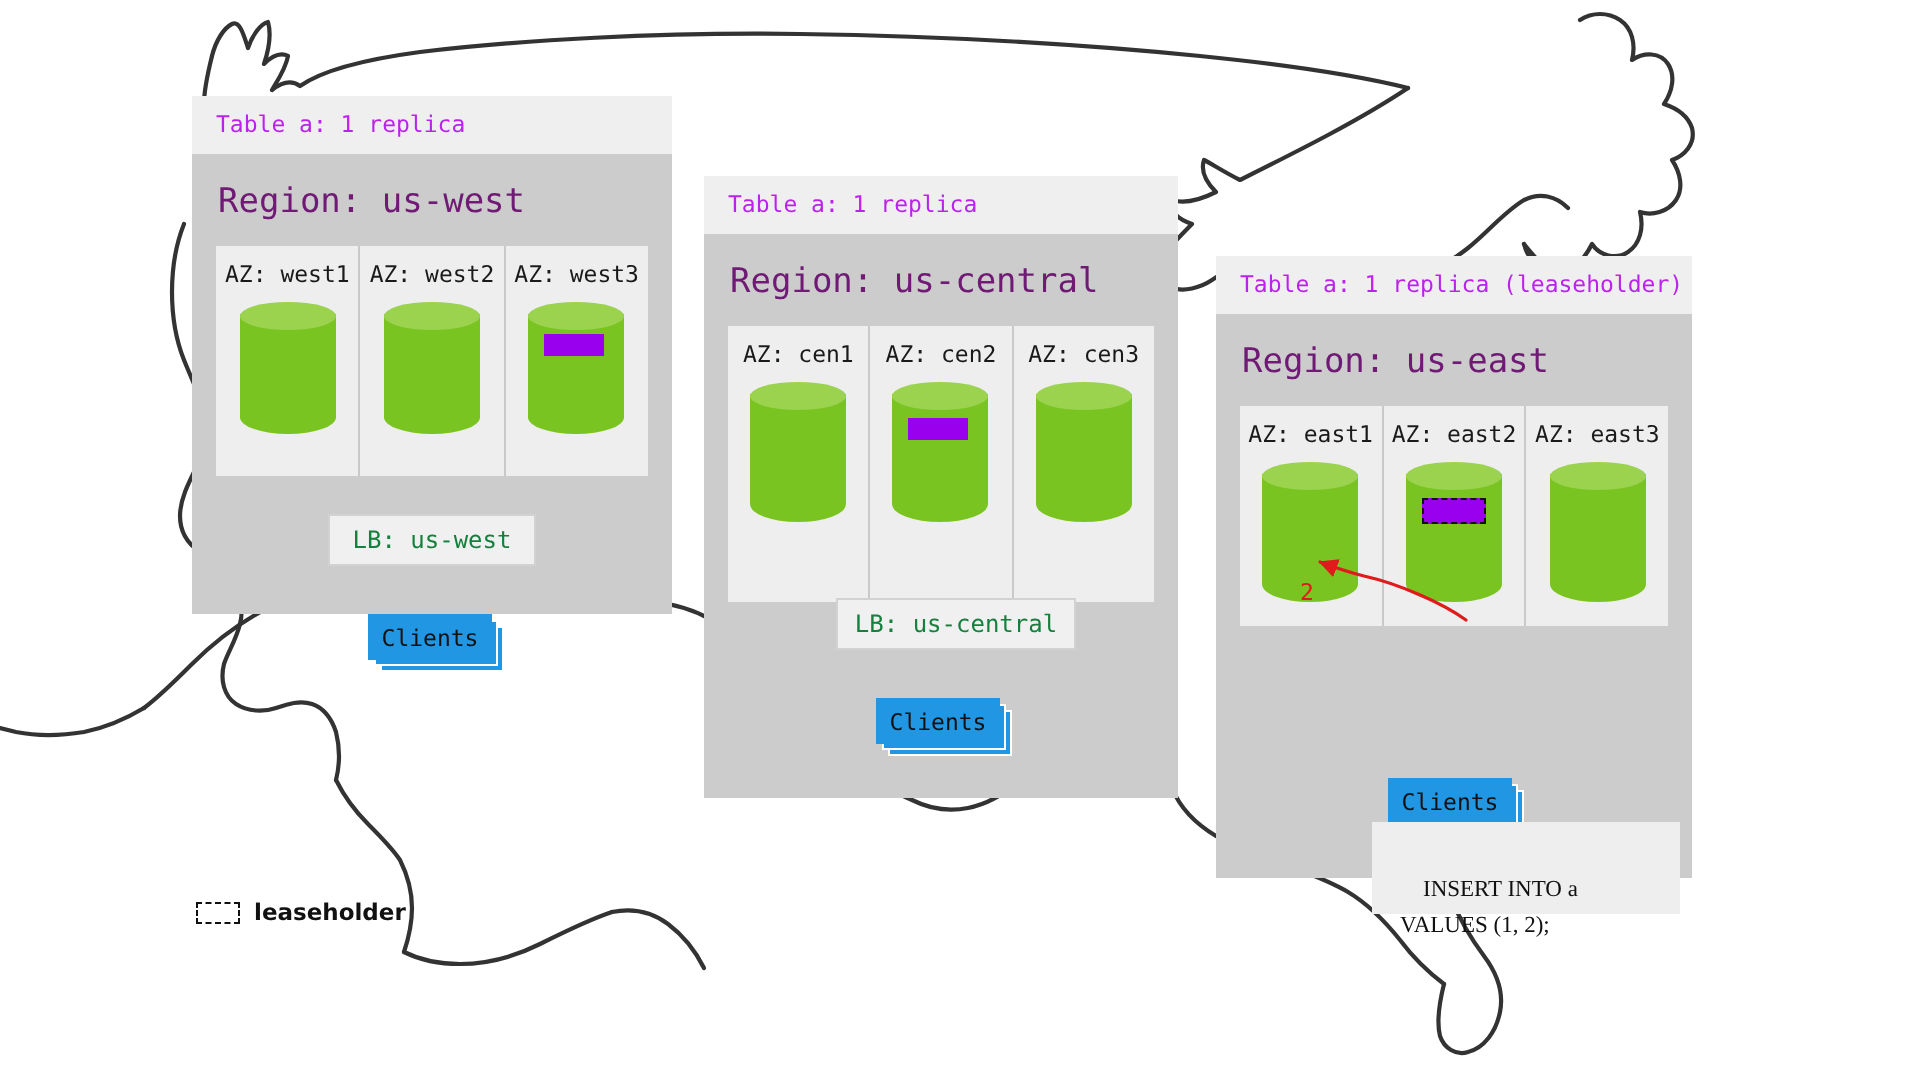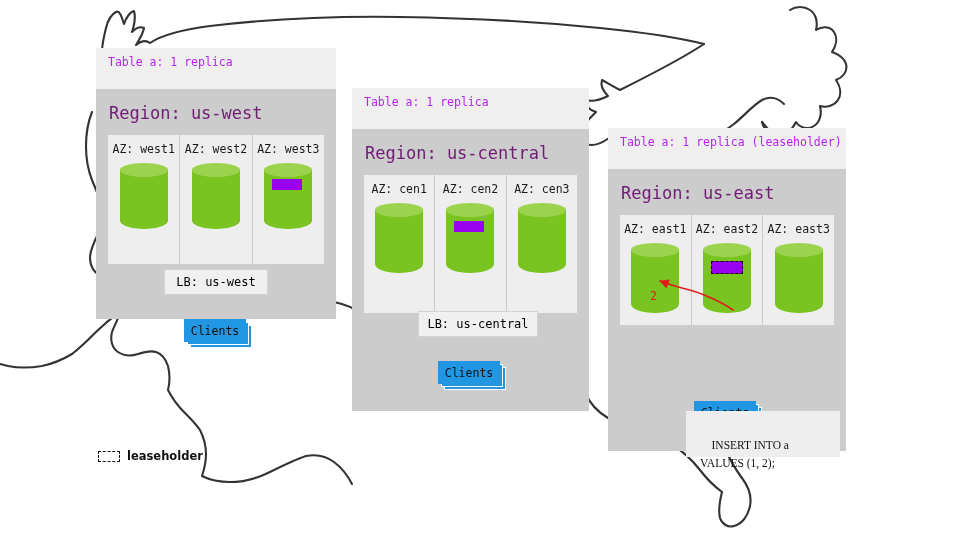--- a/index.html
+++ b/index.html
@@ -25,21 +25,21 @@
     pointer-events: none;
   }
 
   
   .region-panel {
     position: absolute;
     box-sizing: border-box;
   }
   .panel-header {
     background: #efefef;
-    padding: 7px 12px 20px 12px;
+    padding: 7px 12px 8px 12px;
     font-size: 11.5px;
     letter-spacing: 0px;
     white-space: nowrap;
   }
   .panel-header .hdr-text { color: #bb22ee; }
   .panel-body {
     background: #cccccc;
     padding: 0 0 0 0;
     position: relative;
   }
@@ -93,21 +93,21 @@
     box-sizing: border-box;
   }
   .lease-bar.dashed { border: 1.6px dashed #111111; }
 
   
   .lb-box {
     position: absolute;
     background: #f0f0f0;
     border: 1px solid #d2d2d2;
     font-size: 12px;
-    color: #000000;
+    color: #15803d;
     text-align: right;
     white-space: nowrap;
     box-sizing: border-box;
     display: flex;
     align-items: center;
     justify-content: center;
   }
 
   
   .clients-stack {
@@ -330,21 +330,21 @@
              C342,468 348,476 352,484" fill="none" stroke="#333333" stroke-width="2.1" stroke-linecap="round"></path>
   </svg>
 
   <div class="region-panel" id="panel-us-west" style="left:96px; top:48px; width:240px;">
     <div class="panel-header">
       <span class="hdr-text">Table a: 1 replica</span>
     </div>
     <div class="panel-body" style="height:230px;">
       <div class="region-title">Region: us-west</div>
 
-      <div class="az-container" style="height:129px;">
+      <div class="az-container" style="height:115px;">
         <div class="az-cell">
           <div class="az-label">AZ: west1</div>
           <div class="cyl-wrap" style="width:48px;height:66px;">
             <div class="cyl-body" style="width:48px;height:60px;top:6px;"></div>
             <div class="cyl-top" style="width:48px;height:14px;"></div>
           </div>
         </div>
         <div class="az-cell">
           <div class="az-label">AZ: west2</div>
           <div class="cyl-wrap" style="width:48px;height:66px;">

